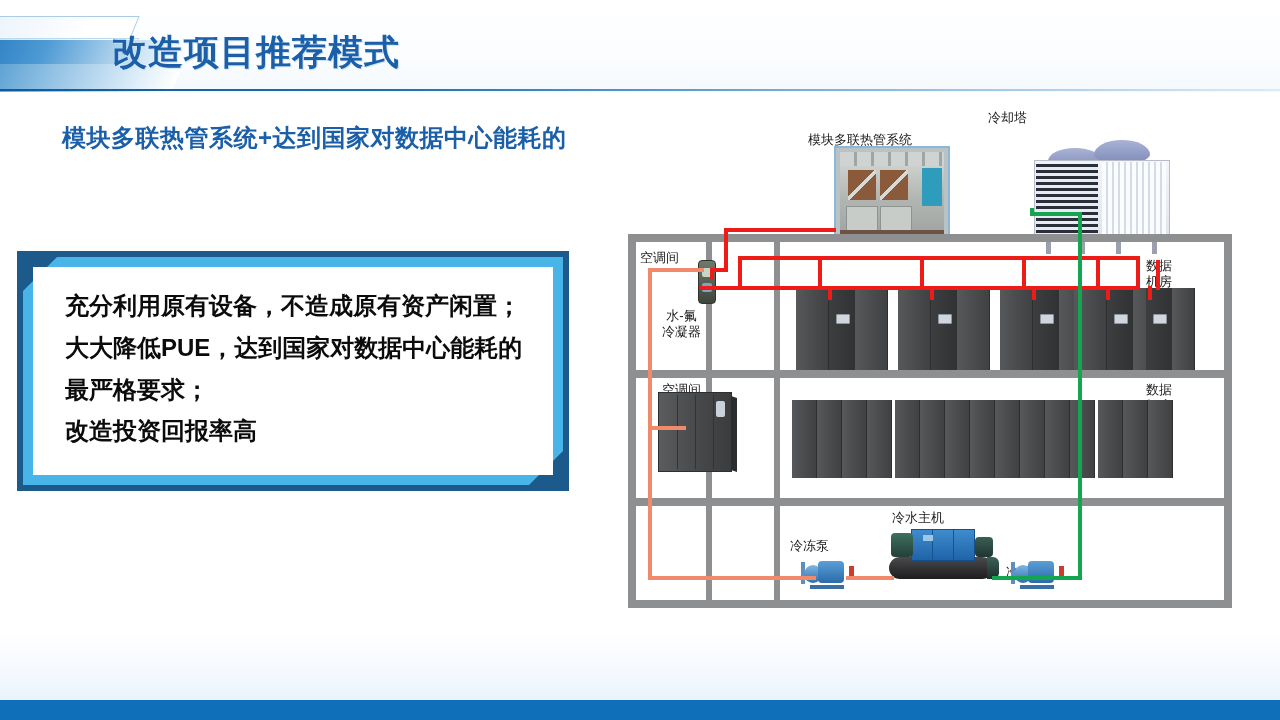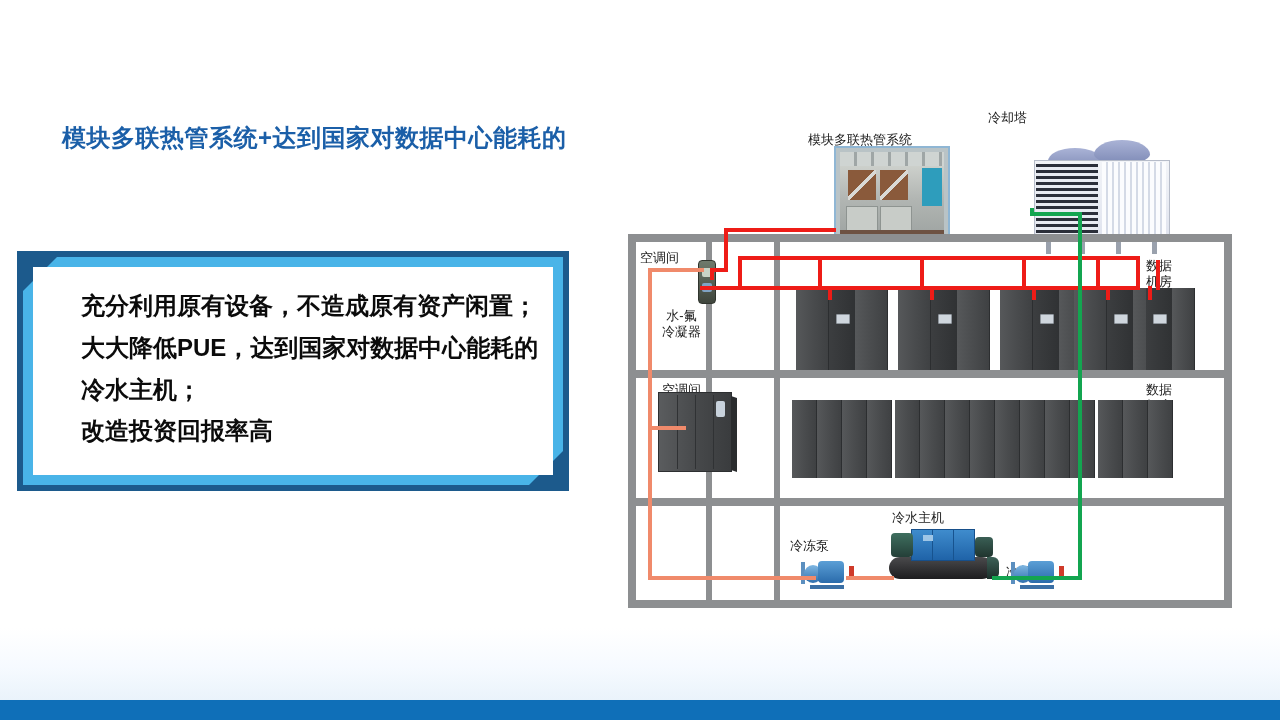--- a/index.html
+++ b/index.html
@@ -55,21 +55,21 @@
   
   .callout{position:absolute;left:17px;top:251px;width:552px;height:240px;}
   .callout .navy{position:absolute;inset:0;background:#1c5a8c;
     clip-path:polygon(0 0,100% 0,100% 100%,0 100%);}
   .callout .cyan{position:absolute;left:6px;top:6px;right:6px;bottom:6px;
     background:#49b4e8;
     clip-path:polygon(34px 0, 100% 0, 100% calc(100% - 34px), calc(100% - 34px) 100%, 0 100%, 0 34px);}
   .callout .inner{position:absolute;left:16px;top:16px;right:16px;bottom:16px;
     background:#ffffff;}
   .callout .txt{position:absolute;left:48px;top:34px;right:24px;
-    font-size:24px;font-weight:bold;color:#0b0b0b;line-height:1.74;margin-left:16px;}
+    font-size:24px;font-weight:bold;color:#0b0b0b;line-height:1.74;}
   .callout .txt div{white-space:nowrap;}
 
   
   .diagram{position:absolute;left:600px;top:100px;width:680px;height:530px;}
   .lbl{position:absolute;font-size:13px;color:#1a1a1a;line-height:1.25;white-space:pre-line;}
 
   
   .wall{position:absolute;background:#8d8f91;}
 
   
@@ -153,32 +153,43 @@
   
   .foot-grad{position:absolute;left:0;top:628px;width:1280px;height:72px;
     background:linear-gradient(180deg,#ffffff 0%,#f6faff 55%,#eaf3fb 100%);}
   .foot-bar{position:absolute;left:0;top:700px;width:1280px;height:20px;background:#0f6fb8;}
 </style>
 </head>
 <body>
 
 <div class="slide">
 
+  <div class="hdr">
+    <div class="hdr-bg"></div>
+    <div class="deco">
+      <div class="pgram p1"></div>
+      <div class="pgram p2"></div>
+      <div class="pgram p3"></div>
+      <div class="pgram p4"></div>
+    </div>
+    <div class="hdr-title">改造项目推荐模式</div>
+    <div class="hdr-rule"></div>
+  </div>
 
 
   <div class="subtitle">模块多联热管系统+达到国家对数据中心能耗的</div>
 
   <div class="callout">
     <div class="navy"></div>
     <div class="cyan"></div>
     <div class="inner"></div>
     <div class="txt">
       <div>充分利用原有设备，不造成原有资产闲置；</div>
       <div>大大降低PUE，达到国家对数据中心能耗的</div>
-      <div>冷水主机；</div>
+      <div>最严格要求；</div>
       <div>改造投资回报率高</div>
     </div>
   </div>
 
   <div class="diagram">
 
     <div class="lbl" style="left:208px;top:32px;">模块多联热管系统</div>
     <div class="lbl" style="left:388px;top:10px;">冷却塔</div>
 
     <div class="ct">

